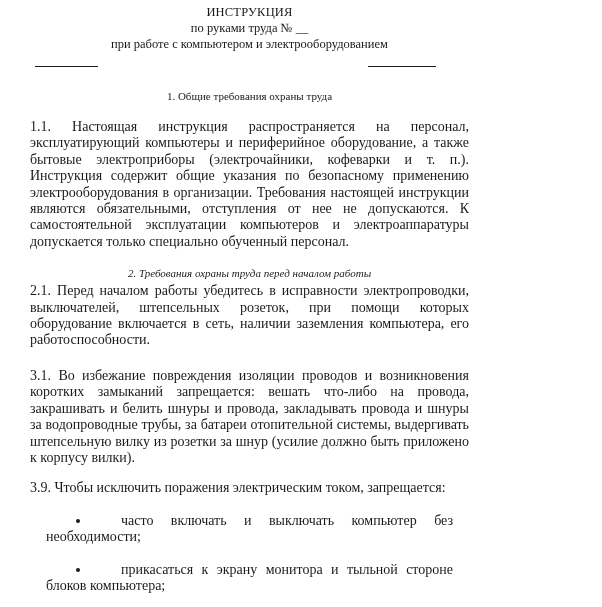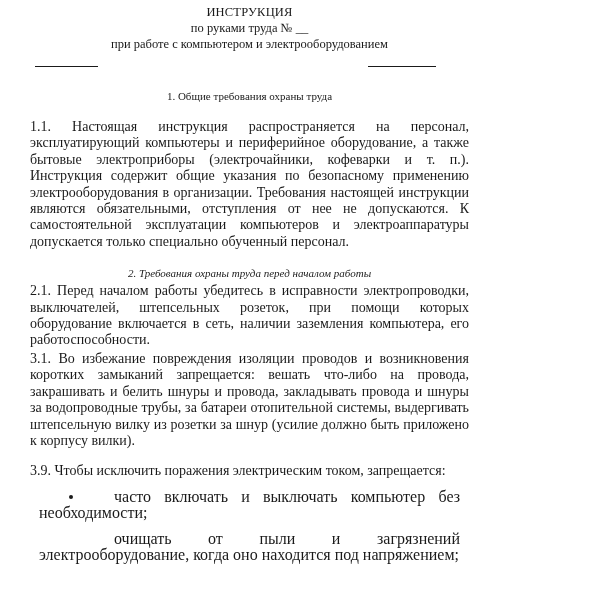--- a/index.html
+++ b/index.html
@@ -71,36 +71,36 @@
   .body-par {
     font-size: 14px;
     line-height: 16.4px;
     text-align: justify;
     margin: 0;
     padding: 0;
     hyphens: none;
   }
   .par-11 { margin-top: 15px; }
   .par-21 { margin-top: 2px; }
-  .par-31 { margin-top: 2px; }
+  .par-31 { margin-top: 19px; }
   .par-32 { margin-top: 14px; }
 
   
   .bullet-list {
     list-style: none;
     margin: 1px 0 0 0;
     padding: 0;
   }
   .bullet-list li {
     position: relative;
-    font-size: 16px;
+    font-size: 14px;
     line-height: 16.4px;
     text-align: justify;
     padding-left: 0;
-    margin: 9px;
+    margin: 16px;
   }
   .bullet-list li .bullet-dot {
     position: absolute;
     left: 30px;
     top: 0;
     width: 4px;
     height: 4px;
     margin-top: 6px;
     background: #1a1a1a;
     border-radius: 50%;
@@ -135,19 +135,23 @@
 
   <p class="body-par par-31">3.1. Во избежание повреждения изоляции проводов и возникновения коротких замыканий запрещается: вешать что-либо на провода, закрашивать и белить шнуры и провода, закладывать провода и шнуры за водопроводные трубы, за батареи отопительной системы, выдергивать штепсельную вилку из розетки за шнур (усилие должно быть приложено к корпусу вилки).</p>
   <p class="body-par par-32">3.9. Чтобы исключить поражения электрическим током, запрещается:</p>
 
   <ul class="bullet-list">
     <li>
       <span class="bullet-dot"></span>
       <span class="bullet-text">часто включать и выключать компьютер без необходимости;</span>
     </li>
     <li>
+      <span class="bullet-dot"></span>
+      <span class="bullet-text">прикасаться к экрану монитора и тыльной стороне блоков компьютера;</span>
+    </li>
+    <li>
 
       <span class="bullet-text">очищать от пыли и загрязнений электрооборудование, когда оно находится под напряжением;</span>
     </li>
 
   </ul>
 
 </div>
 
 </body></html>

